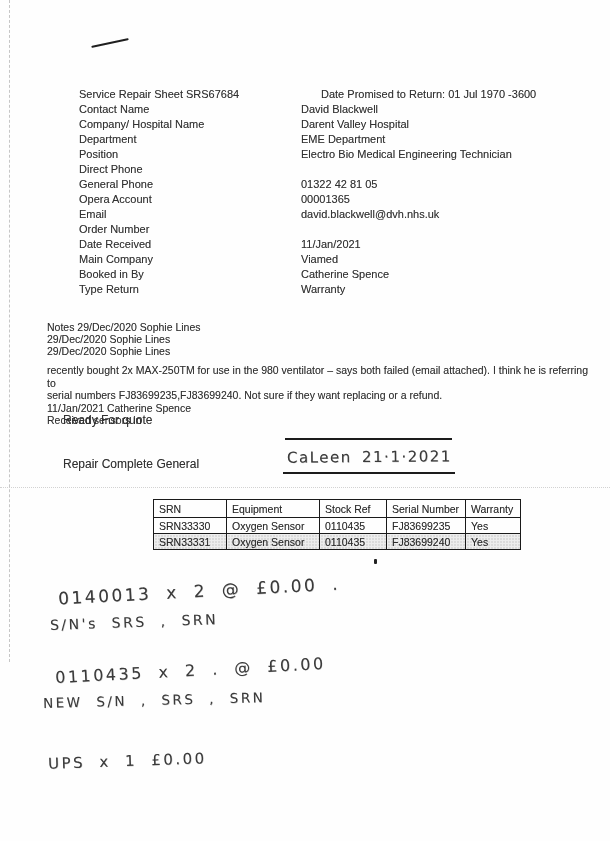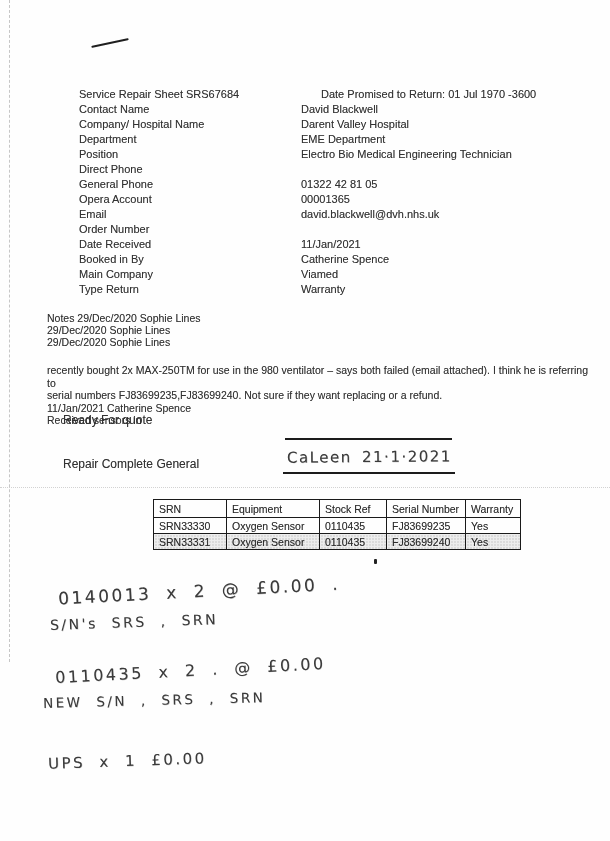--- a/index.html
+++ b/index.html
@@ -17,21 +17,21 @@
     border-top:1px dotted #c8c8c8;opacity:.8;}
   .ink-dot{position:absolute;left:374px;top:559px;width:3px;height:5px;
     background:#222;border-radius:1px;}
   
   .typed{text-shadow:0 0 .5px rgba(0,0,0,.35);}
   .info-grid{position:absolute;left:63px;top:87px;width:530px;font-size:11px;}
   .irow{display:flex;height:15px;line-height:15px;}
   .ilabel{flex:0 0 222px;margin-left:16px;}
   .ivalue{flex:1;}
   .ivalue.indent{padding-left:20px;}
-  .notes-block{position:absolute;left:47px;top:312px;font-size:10.5px;line-height:12px;}
+  .notes-block{position:absolute;left:47px;top:321px;font-size:10.5px;line-height:12px;}
   .para-block{position:absolute;left:47px;top:364px;width:548px;font-size:10.5px;line-height:12.5px;}
   .quote-label{position:absolute;left:63px;font-size:12px;}
   .sig-line{position:absolute;background:#1c1c1c;height:2px;}
   .srn-table{position:absolute;left:153px;top:499px;border-collapse:collapse;
     font-size:10.5px;color:#2c2c2c;}
   .srn-table th,.srn-table td{border:1.6px solid #1a1a1a;padding:1px 5px;
     text-align:left;font-weight:normal;white-space:nowrap;}
   .srn-table th{height:15px;}
   .srn-table td{height:13px;}
   .srn-table tr.noisy td{
@@ -99,26 +99,26 @@
     </div>
     <div class="irow">
       <span class="ilabel">Order Number</span>
       <span class="ivalue"></span>
     </div>
     <div class="irow">
       <span class="ilabel">Date Received</span>
       <span class="ivalue">11/Jan/2021</span>
     </div>
     <div class="irow">
+      <span class="ilabel">Main Company</span>
+      <span class="ivalue">Viamed</span>
+    </div>
+    <div class="irow">
       <span class="ilabel">Booked in By</span>
       <span class="ivalue">Catherine Spence</span>
-    </div>
-    <div class="irow">
-      <span class="ilabel">Main Company</span>
-      <span class="ivalue">Viamed</span>
     </div>
     <div class="irow">
       <span class="ilabel">Type Return</span>
       <span class="ivalue">Warranty</span>
     </div>
   </div>
 
   <div class="notes-block typed">
     <div>Notes 29/Dec/2020 Sophie Lines</div>
     <div>29/Dec/2020 Sophie Lines</div>

